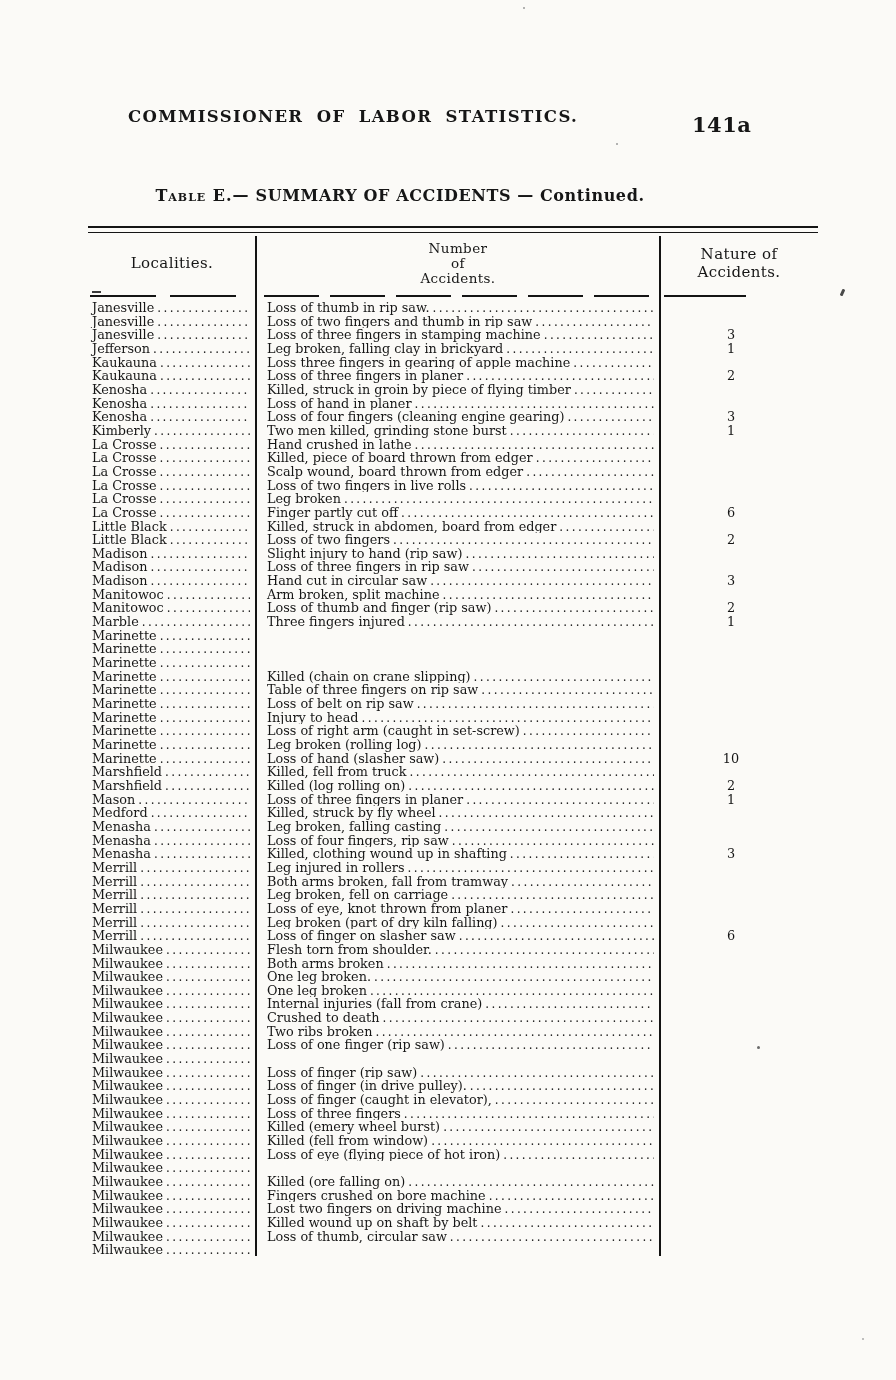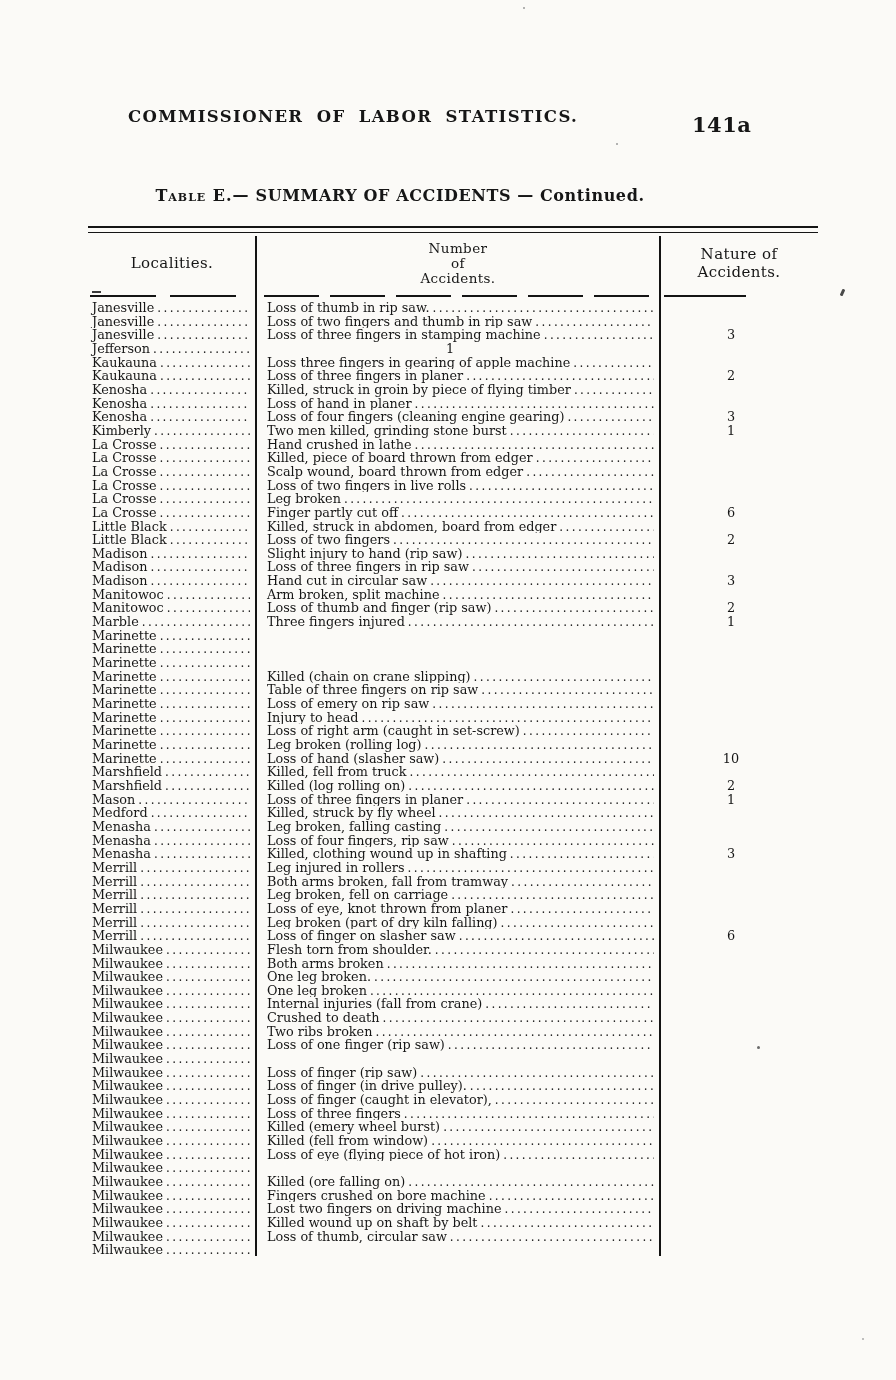--- a/index.html
+++ b/index.html
@@ -171,20 +171,24 @@
       <span class="leader"></span>
     </div>
     <div class="cell num">3</div>
   </div>
 
   <div class="row">
     <div class="cell loc">
       <span class="txt">Jefferson</span>
       <span class="leader"></span>
     </div>
+    <div class="cell nat">
+      <span class="txt">Leg broken, falling clay in brickyard</span>
+      <span class="leader"></span>
+    </div>
     <div class="cell num">1</div>
   </div>
 
   <div class="row">
     <div class="cell loc">
       <span class="txt">Kaukauna</span>
       <span class="leader"></span>
     </div>
     <div class="cell nat">
       <span class="txt">Loss three fingers in gearing of apple machine</span>
@@ -468,21 +472,21 @@
     </div>
     <div class="cell num"></div>
   </div>
 
   <div class="row">
     <div class="cell loc">
       <span class="txt">Marinette</span>
       <span class="leader"></span>
     </div>
     <div class="cell nat">
-      <span class="txt">Loss of emery on rip saw</span>
+      <span class="txt">Loss of belt on rip saw</span>
       <span class="leader"></span>
     </div>
     <div class="cell num"></div>
   </div>
 
   <div class="row">
     <div class="cell loc">
       <span class="txt">Marinette</span>
       <span class="leader"></span>
     </div>

